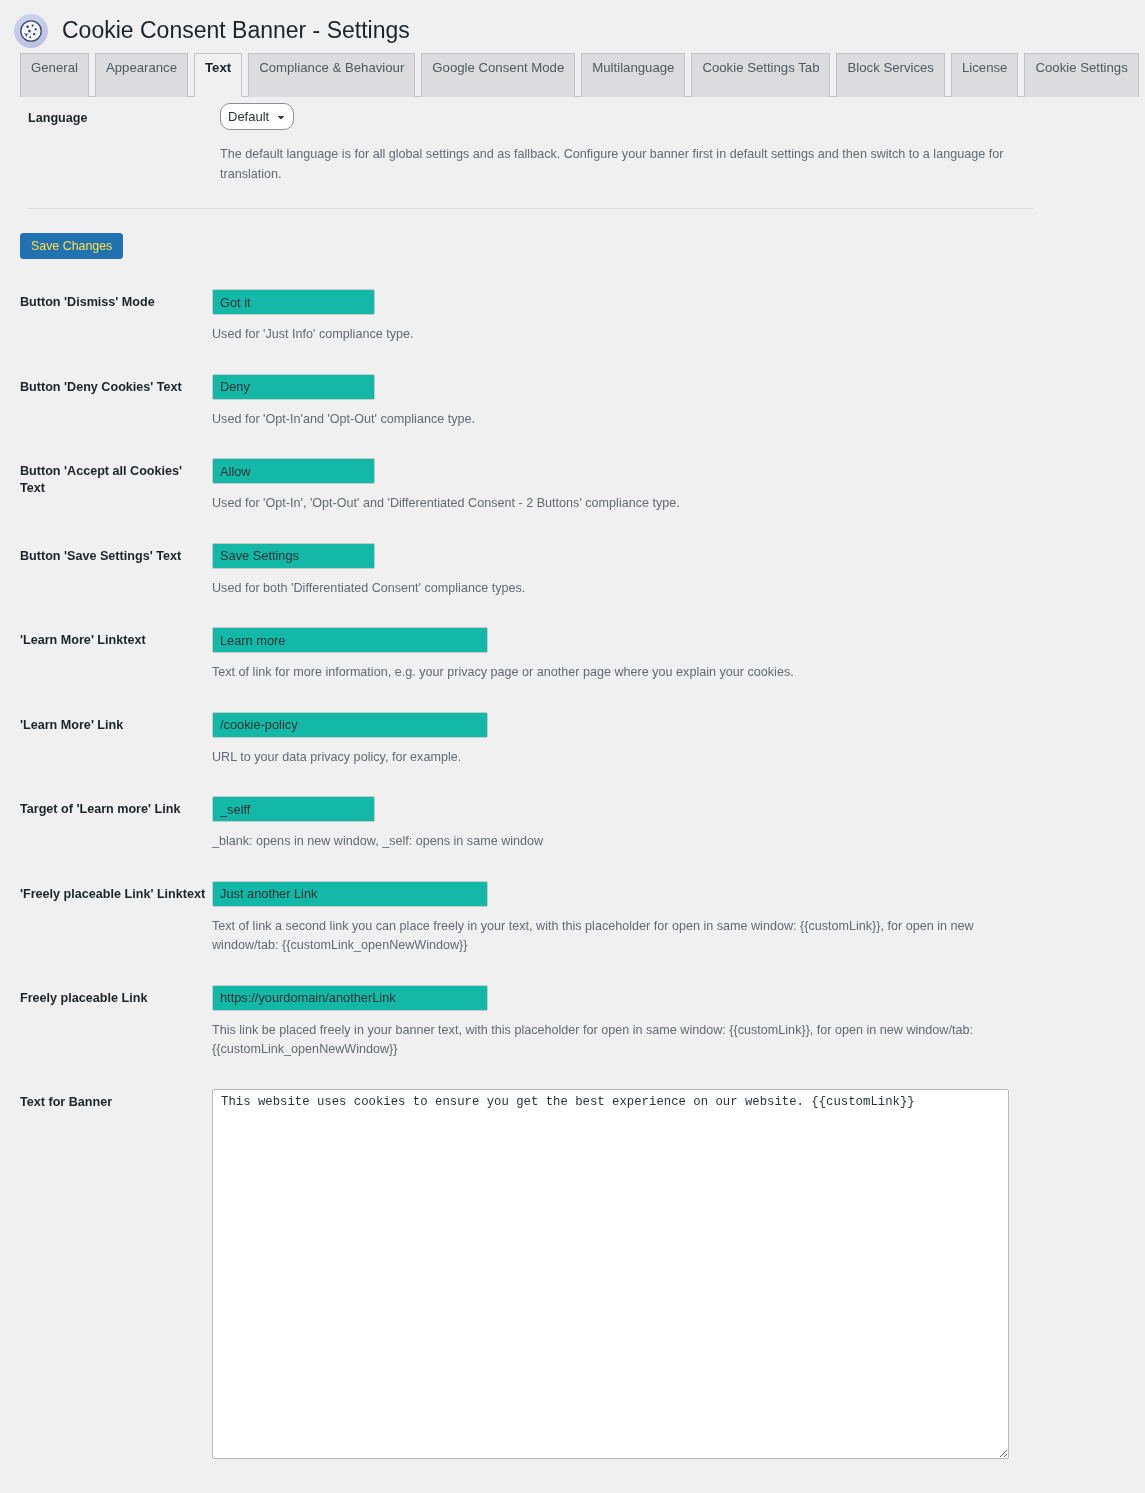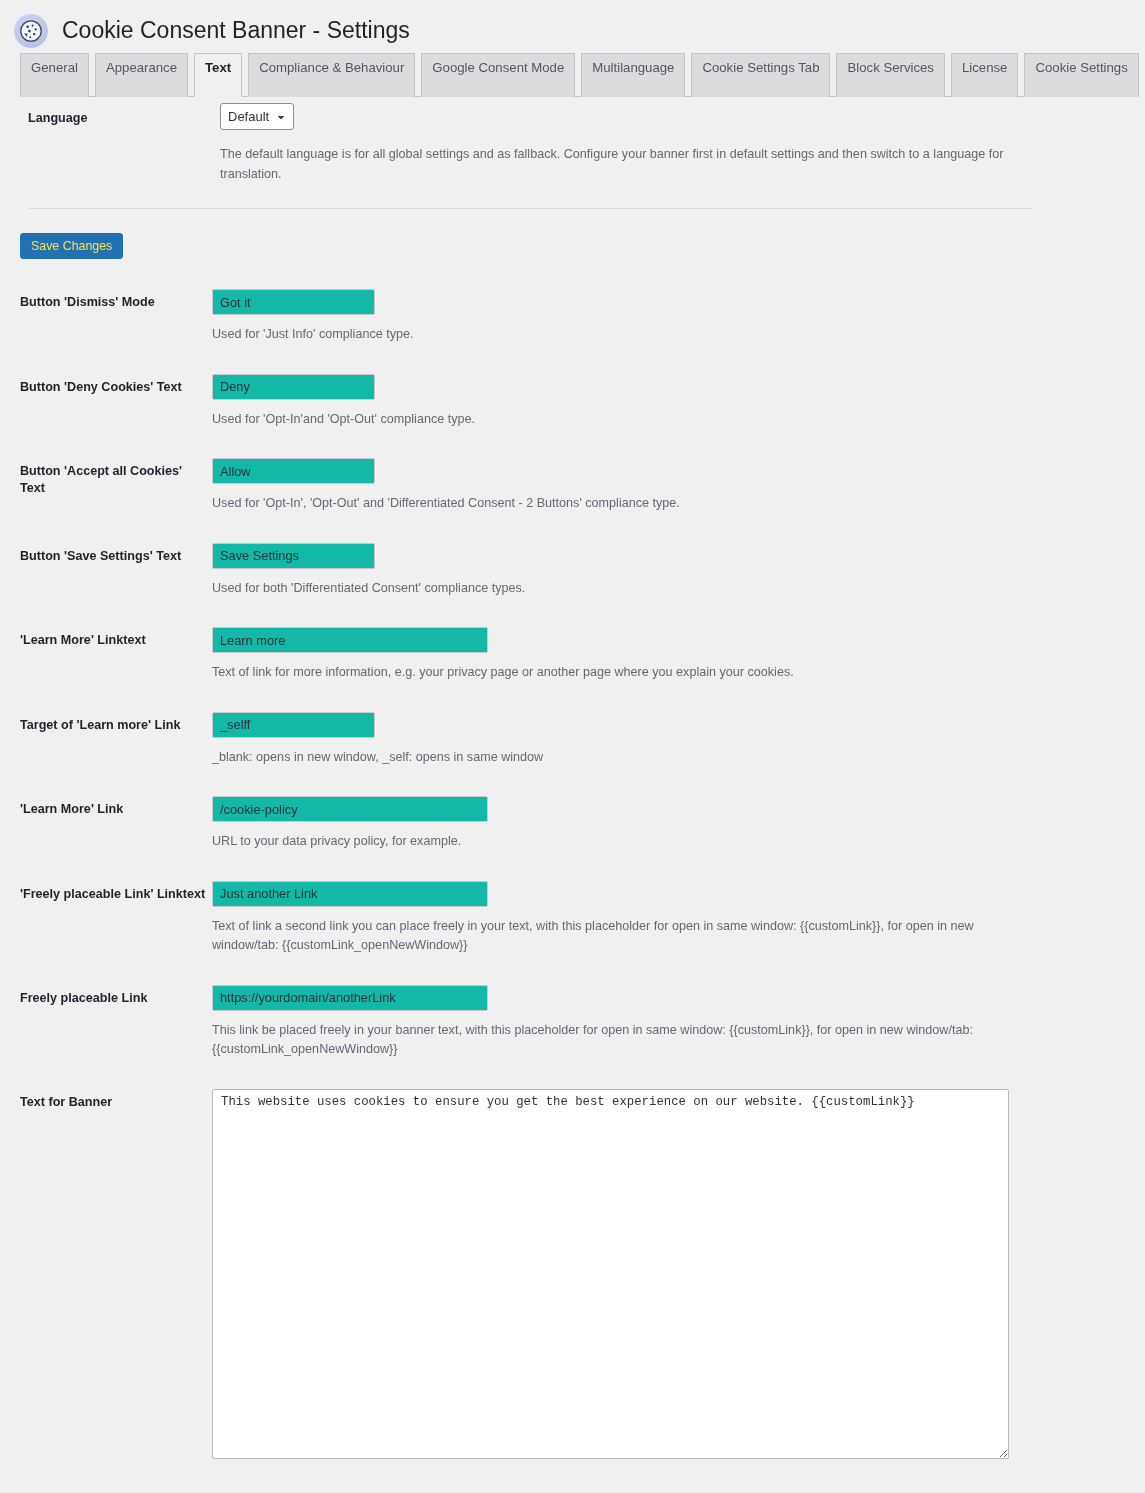--- a/index.html
+++ b/index.html
@@ -96,21 +96,21 @@
   
   .lang-row { margin-top: 6px; }
   .lang-row .label-cell { padding-top: 7px; }
 
   select.lang-select {
     font-family: "Liberation Sans", sans-serif;
     font-size: 13px;
     color: #2c3338;
     background: #fff;
     border: 1px solid #8c8f94;
-    border-radius: 3px;
+    border-radius: 10px;
     height: 27px;
     padding: 0 22px 0 7px;
     min-width: 74px;
     appearance: none;
     -webkit-appearance: none;
     background-image:
       linear-gradient(45deg, transparent 50%, #3c434a 50%),
       linear-gradient(135deg, #3c434a 50%, transparent 50%);
     background-position:
       calc(100% - 12px) 12px,
@@ -272,36 +272,36 @@
 
   <div class="form-row field-block">
     <div class="label-cell">'Learn More' Linktext</div>
     <div class="field-cell">
       <input class="text-input w-large" type="text" value="Learn more" style="">
       <div class="help-text">Text of link for more information, e.g. your privacy page or another page where you explain your cookies.</div>
     </div>
   </div>
 
   <div class="form-row field-block">
+    <div class="label-cell">'Learn More' Link</div>
+    <div class="field-cell">
+      <input class="text-input w-large" type="text" value="/cookie-policy" style="">
+      <div class="help-text">URL to your data privacy policy, for example.</div>
+    </div>
+  </div>
+
+  <div class="form-row field-block">
     <div class="label-cell">Target of 'Learn more' Link</div>
     <div class="field-cell">
       <input class="text-input w-small" type="text" value="_selff" style="">
       <div class="help-text">_blank: opens in new window, _self: opens in same window</div>
     </div>
   </div>
 
   <div class="form-row field-block">
-    <div class="label-cell">'Learn More' Link</div>
-    <div class="field-cell">
-      <input class="text-input w-large" type="text" value="/cookie-policy" style="">
-      <div class="help-text">URL to your data privacy policy, for example.</div>
-    </div>
-  </div>
-
-  <div class="form-row field-block">
     <div class="label-cell">'Freely placeable Link' Linktext</div>
     <div class="field-cell">
       <input class="text-input w-large" type="text" value="Just another Link" style="">
       <div class="help-text">Text of link a second link you can place freely in your text, with this placeholder for open in same window: {{customLink}}, for open in new window/tab: {{customLink_openNewWindow}}</div>
     </div>
   </div>
 
   <div class="form-row field-block">
     <div class="label-cell">Freely placeable Link</div>
     <div class="field-cell">

